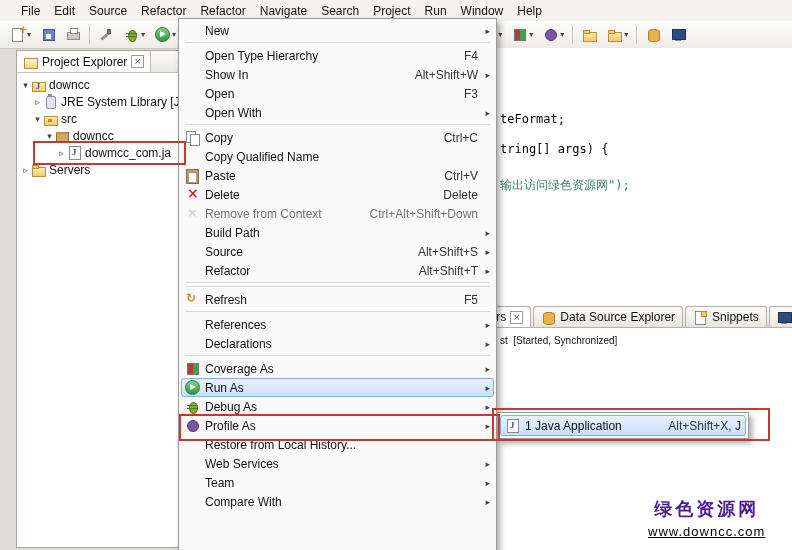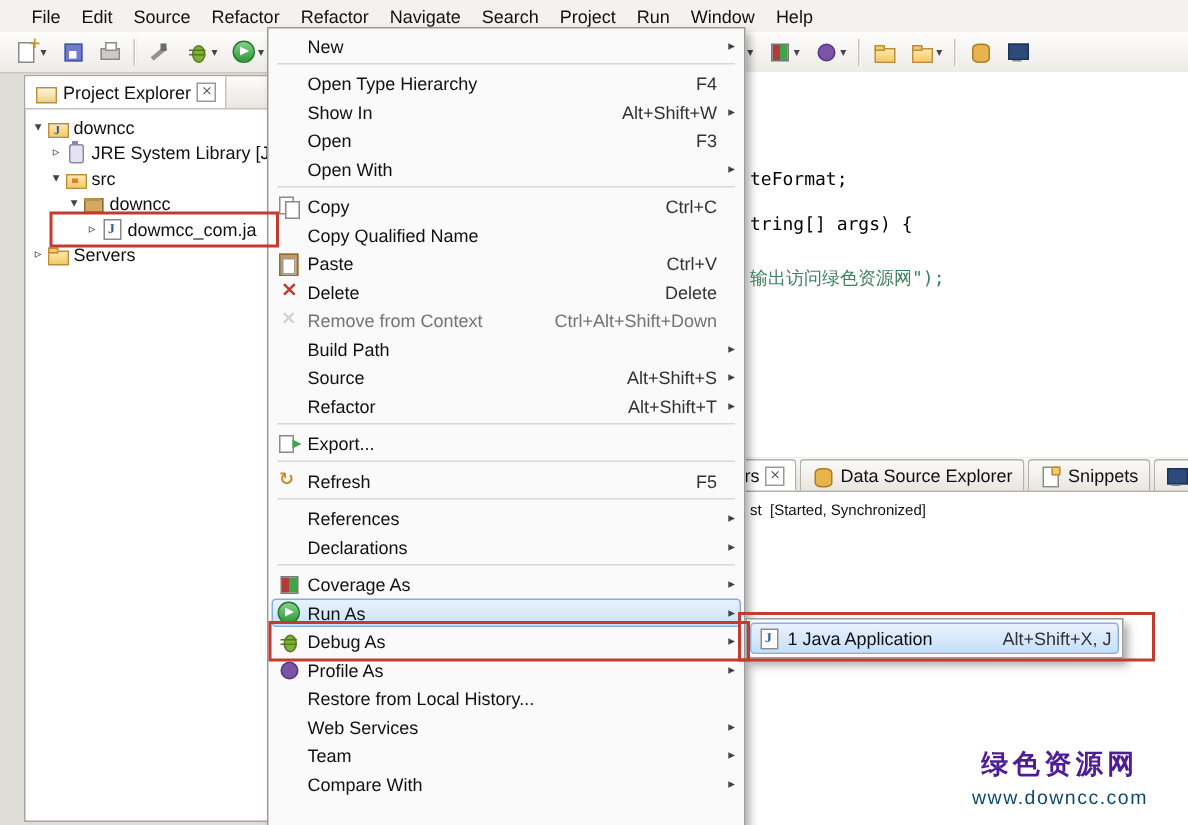--- a/index.html
+++ b/index.html
@@ -404,26 +404,20 @@
         <span class="mi-short">Alt+Shift+S</span>
         <span class="mi-arrow">▸</span>
       </div>
       <div class="menu-row">
         <span class="mi-ic ic ic-blank"></span>
         <span class="mi-label">Refactor</span>
         <span class="mi-short">Alt+Shift+T</span>
         <span class="mi-arrow">▸</span>
       </div>
       <div class="menu-sep"></div>
-      <div class="menu-row">
-        <span class="mi-ic ic ic-export"></span>
-        <span class="mi-label">Export...</span>
-        <span class="mi-short"></span>
-        <span class="mi-arrow"></span>
-      </div>
       <div class="menu-sep"></div>
       <div class="menu-row">
         <span class="mi-ic ic ic-refresh"></span>
         <span class="mi-label">Refresh</span>
         <span class="mi-short">F5</span>
         <span class="mi-arrow"></span>
       </div>
       <div class="menu-sep"></div>
       <div class="menu-row">
         <span class="mi-ic ic ic-blank"></span>
@@ -495,16 +489,16 @@
         <span class="sm-short">Alt+Shift+X, J</span>
       </div>
     </div>
 
   <div class="redbox rb1" style="border-color: rgb(194, 59, 46);"></div>
   <div class="redbox rb2" style="border-color: rgb(194, 59, 46);"></div>
   <div class="redbox rb3" style="border-color: rgb(194, 59, 46);"></div>
 
   <div class="watermark">
     <div class="wm1" style="color: #4c1d95; text-align: center;">绿色资源网</div>
-    <div class="wm2" style="color: #0c4a6e;">www.downcc.com</div>
+    <div class="wm2" style="color: #000000; text-decoration: underline;">www.downcc.com</div>
   </div>
 
 </div>
 
 </body></html>

